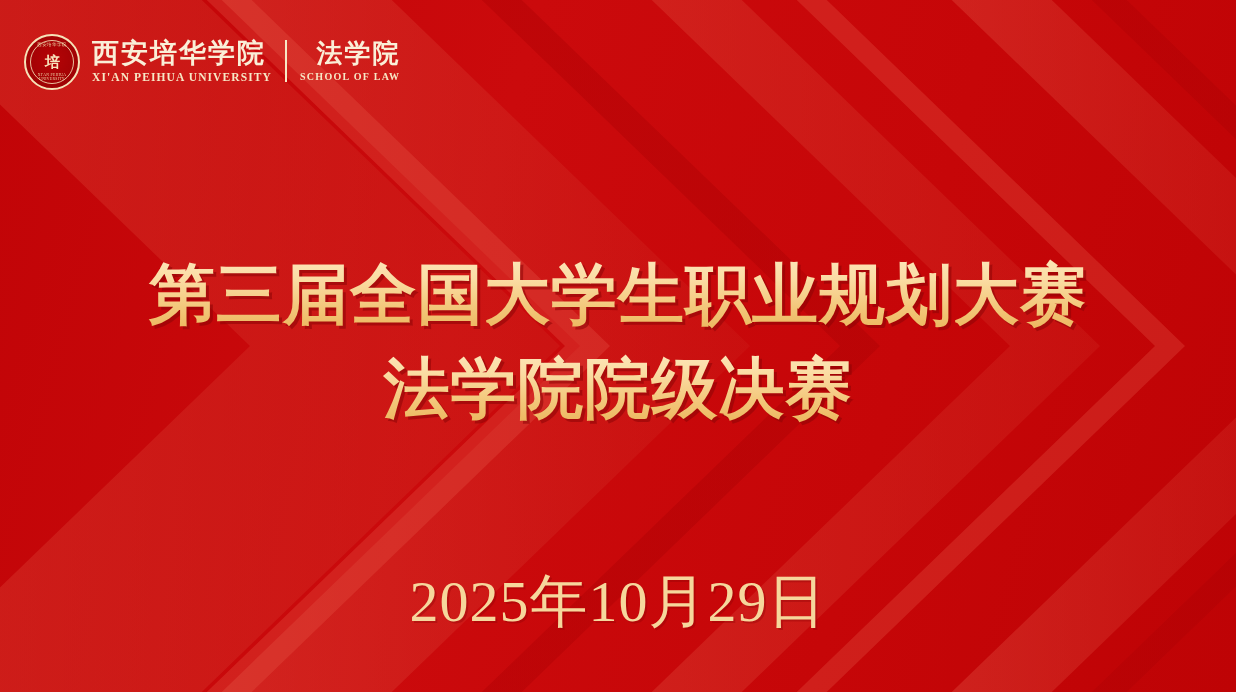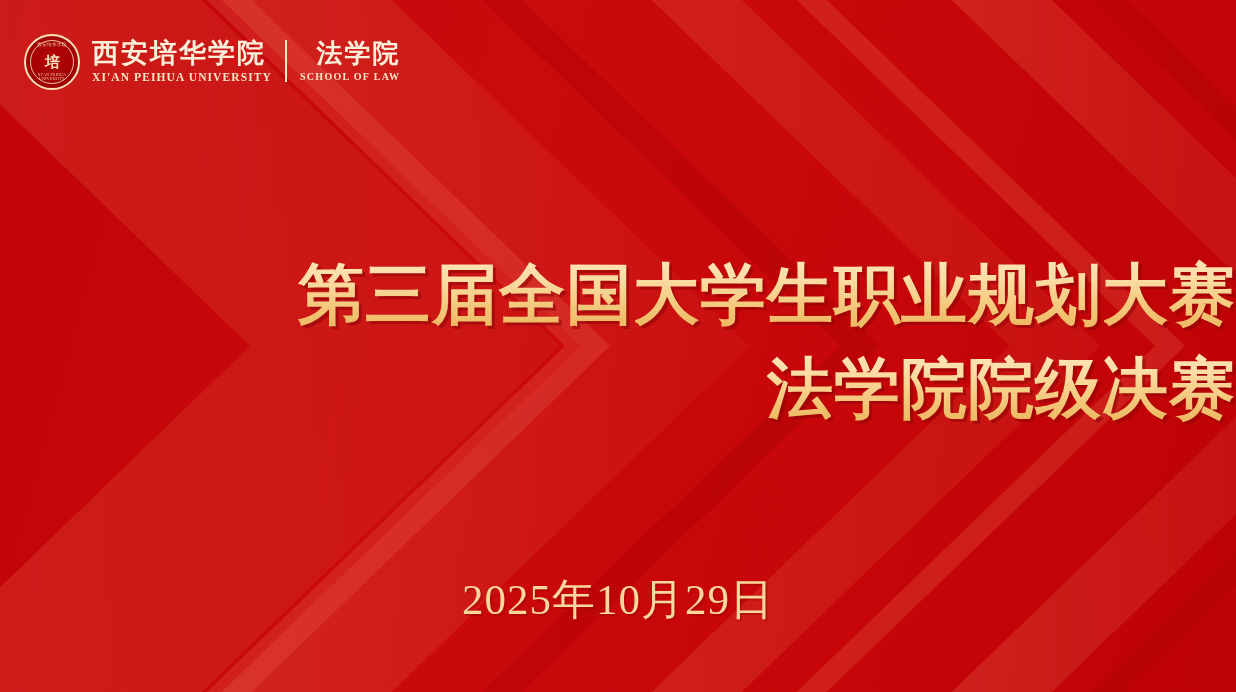--- a/index.html
+++ b/index.html
@@ -120,21 +120,21 @@
   }
   .logo-col.right .logo-cn { font-size: 26px; letter-spacing: 2px; text-align: right; }
   .logo-col.right .logo-en { font-size: 10px; letter-spacing: 1.3px; }
 
   
   .headline {
     position: absolute;
     left: 0;
     right: 0;
     top: 248px;
-    text-align: right;
+    text-align: center;
   }
   .title-line {
     font-family: "Liberation Sans", "DejaVu Sans", sans-serif;
     font-weight: 700;
     font-size: 66px;
     line-height: 1.42;
     letter-spacing: 1px;
     background: linear-gradient(180deg, #FDE9C2 0%, #FBDDA5 32%, #F3C87C 62%, #E9AE4F 100%);
     -webkit-background-clip: text;
     background-clip: text;
@@ -146,26 +146,25 @@
 
   
   .date {
     position: absolute;
     left: 0;
     right: 0;
     top: 563px;
     text-align: center;
     font-family: "Liberation Serif", "DejaVu Serif", serif;
     font-weight: 400;
-    font-size: 43px;
+    font-size: 58px;
     letter-spacing: 1px;
     color: #F6D79C;
     text-shadow: 2px 2px 0 rgba(140,4,6,.35);
     white-space: nowrap;
-    margin-top: 8px;
   }
 </style>
 </head>
 <body>
 
 <div id="slide">
 
   <div class="bg-layer">
     <div class="bg-base"></div>
 

